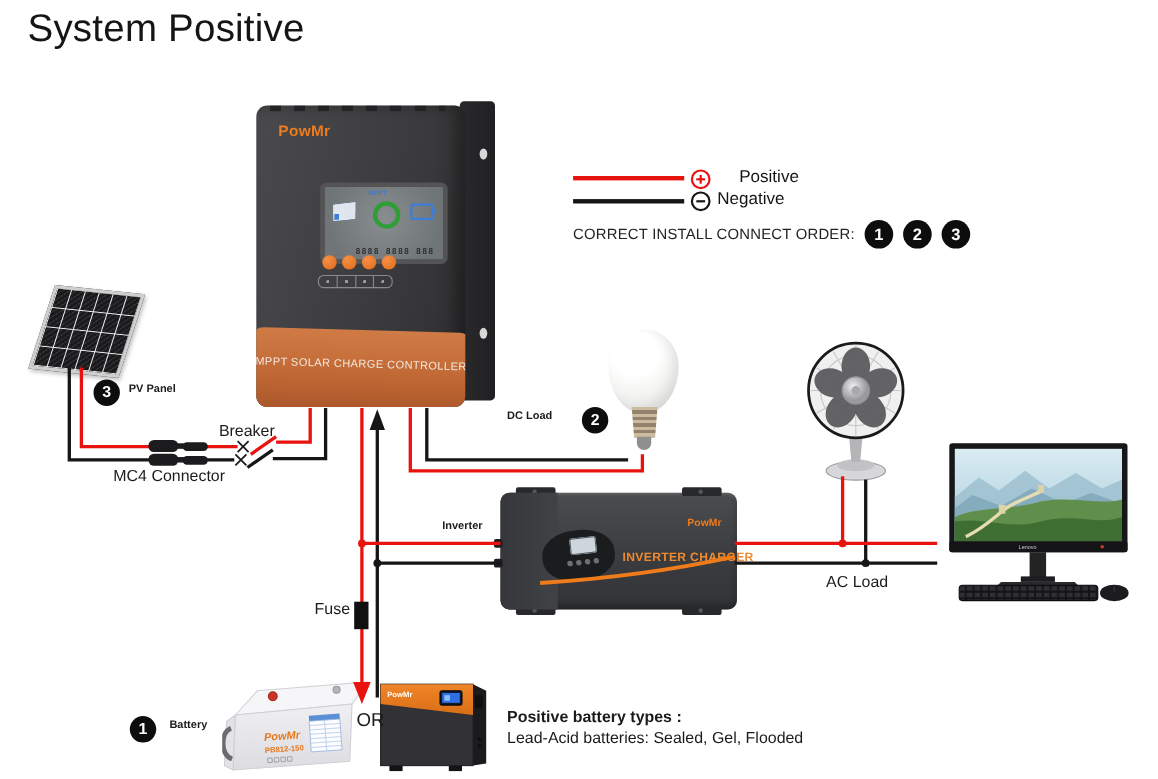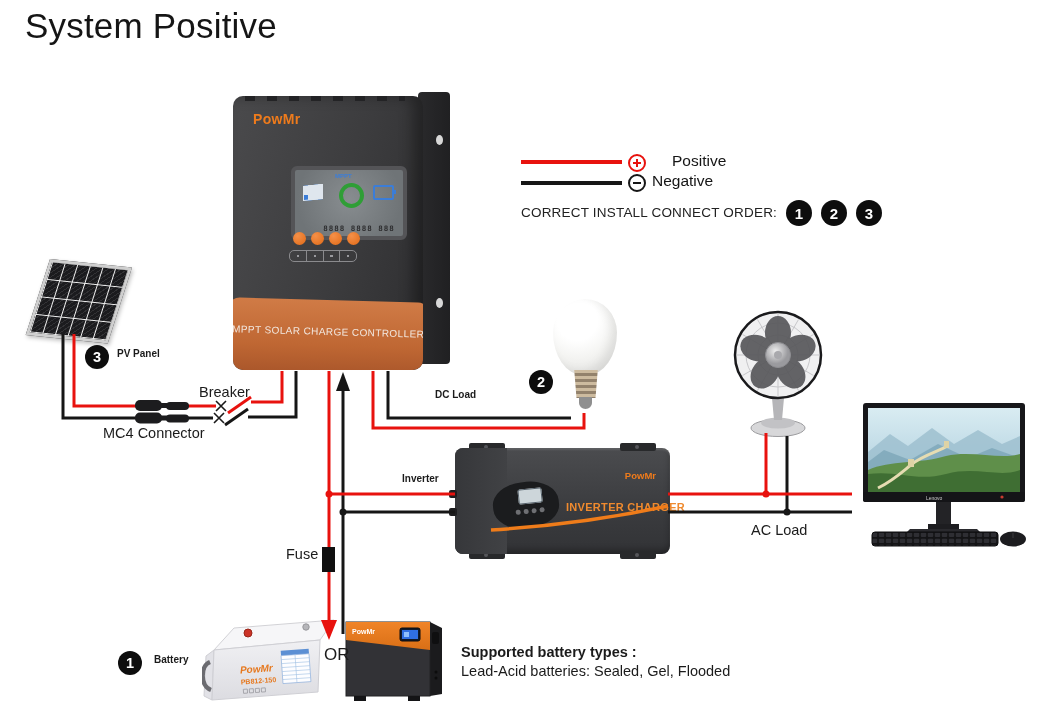--- a/index.html
+++ b/index.html
@@ -379,28 +379,28 @@
       <circle cx="787" cy="512" r="3.5" fill="var(--negative-wire,#161616)"></circle>
     </g>
   </svg>
 
   <div class="abs badge" style="left:85px;top:345px;z-index:6;">3</div>
   <div class="abs lbl lbl-lg" style="left:117px;top:348px;z-index:6;">PV Panel</div>
 
   <div class="abs lbl" style="left:199px;top:384px;z-index:6;">Breaker</div>
   <div class="abs lbl" style="left:103px;top:425px;z-index:6;">MC4 Connector</div>
 
-  <div class="abs lbl lbl-lg" style="left:435px;top:373px;z-index:6;margin-top:16px;">DC Load</div>
+  <div class="abs lbl lbl-lg" style="left:461px;top:373px;z-index:6;">DC Load</div>
   <div class="abs badge" style="left:529px;top:370px;z-index:6;">2</div>
 
   <div class="abs lbl lbl-lg" style="left:402px;top:473px;z-index:6;">Inverter</div>
   <div class="abs lbl" style="left:286px;top:546px;z-index:6;">Fuse</div>
 
   <div class="abs badge" style="left:118px;top:651px;z-index:6;">1</div>
   <div class="abs lbl lbl-lg" style="left:154px;top:654px;z-index:6;">Battery</div>
   <div class="abs lbl" style="left:324px;top:645px;z-index:6;font-size:17px;">OR</div>
 
   <div class="abs lbl" style="left:751px;top:522px;z-index:6;">AC Load</div>
 
-  <div class="abs" id="note-title">Supported battery types :</div>
+  <div class="abs" id="note-title">Positive battery types :</div>
   <div class="abs" id="note-body">Lead-Acid batteries: Sealed, Gel, Flooded</div>
 
 </div>
 
 </body></html>

